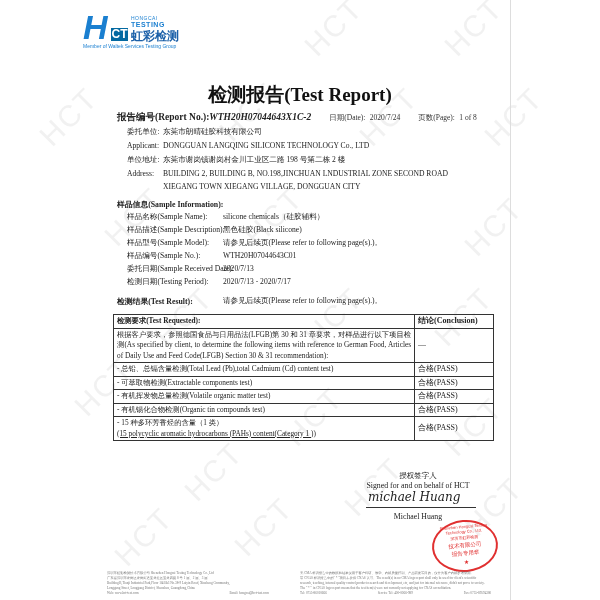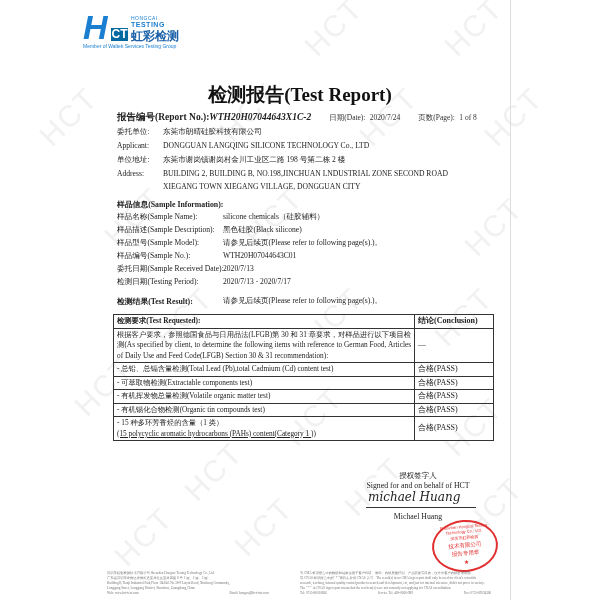--- a/index.html
+++ b/index.html
@@ -28,21 +28,21 @@
   .logo-member { position:absolute; left:0; top:31px; font-family:"Liberation Sans", sans-serif; font-size:5px; color:#1a7fd0; white-space:nowrap; }
 
   .title { position:absolute; left:0; width:600px; top:82px; text-align:center; font-size:19px; font-weight:bold; color:#111; }
   .report-line { position:absolute; left:117px; top:111px; font-size:9.5px; white-space:nowrap; }
   .report-line .lbl { font-weight:bold; }
   .report-line .no { font-weight:bold; margin-left:0;font-style:italic; }
   .report-line .small { font-size:7.5px; color:#333; margin-left:18px; }
   .report-line .small2 { font-size:7.5px; color:#333; margin-left:18px; }
 
   .row { position:absolute; font-size:7.6px; white-space:nowrap; color:#222; }
-  .k { left:117px; }
+  .k { left:127px; }
   .v { left:163px; }
   .v2 { left:223px;font-family:Liberation Serif, serif; }
   .sec { position:absolute; left:117px; font-size:7.8px; font-weight:bold; white-space:nowrap; }
 
   table.results {
     position:absolute; left:113px; top:314px; width:381px; border-collapse:collapse;
     font-size:7.3px; color:#222;
   }
   table.results td { border:1px solid #333; padding:1px 3px; line-height:10.5px; vertical-align:middle; }
   table.results td.c2 { width:72px; font-size:8px; }

